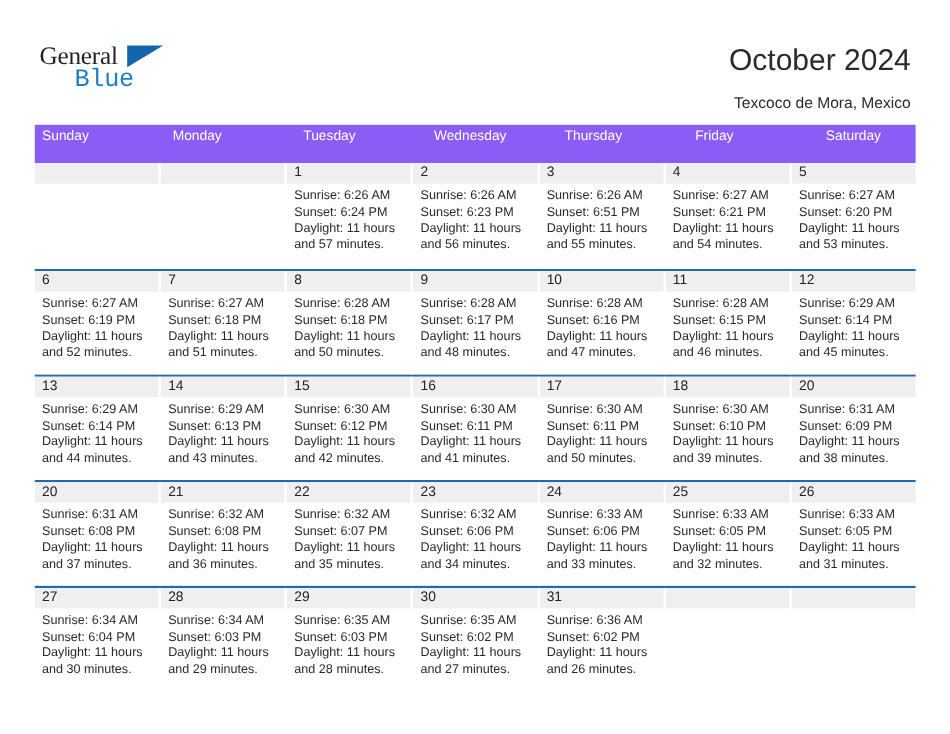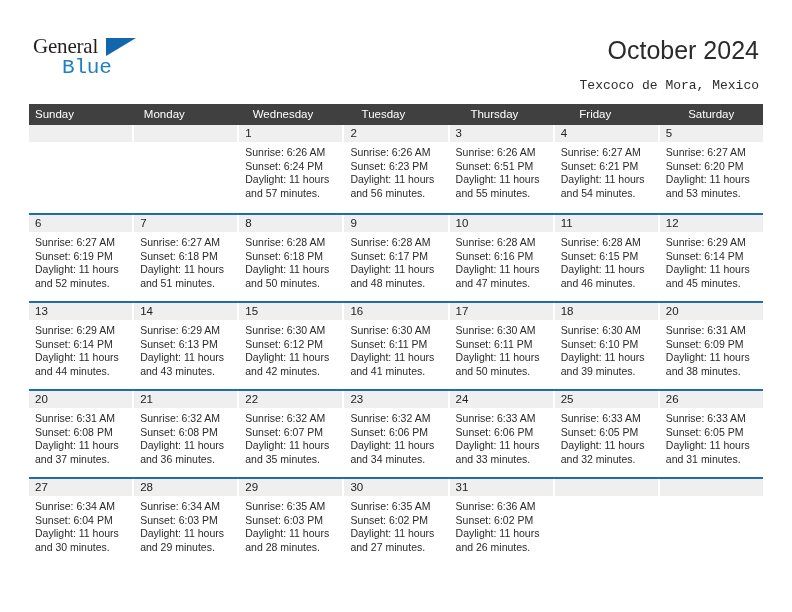--- a/index.html
+++ b/index.html
@@ -72,34 +72,33 @@
     white-space: nowrap;
   }
   .subtitle {
     position: absolute;
     right: 33px;
     top: 78px;
     font-size: 13px;
     color: #2b2b2b;
     text-align: left;
     white-space: nowrap;
-    font-family: Liberation Mono, monospace;
   }
 
   
   .calendar {
     position: absolute;
     left: 29px;
     top: 104px;
     width: 734px;
   }
   .weekdays {
     display: flex;
-    background: #404040;
-    height: 21px;
+    background: #8b5cf6;
+    height: 32px;
     gap: 28px;
   }
   .weekday {
     flex: 1 1 0;
     color: #ffffff;
     font-size: 11.5px;
     line-height: 21px;
     padding-left: 6px;
     box-sizing: border-box;
     white-space: nowrap;
@@ -163,22 +162,22 @@
     </div>
 
     <div class="title">October 2024</div>
     <div class="subtitle">Texcoco de Mora, Mexico</div>
   </div>
 
   <div class="calendar">
     <div class="weekdays">
       <div class="weekday">Sunday</div>
       <div class="weekday">Monday</div>
+      <div class="weekday">Tuesday</div>
       <div class="weekday">Wednesday</div>
-      <div class="weekday">Tuesday</div>
       <div class="weekday">Thursday</div>
       <div class="weekday">Friday</div>
       <div class="weekday">Saturday</div>
     </div>
 
     <div id="weeks-container">
         <div class="week">
           <div class="day empty">
             <div class="day-num-band">
               <span class="day-num"></span>

